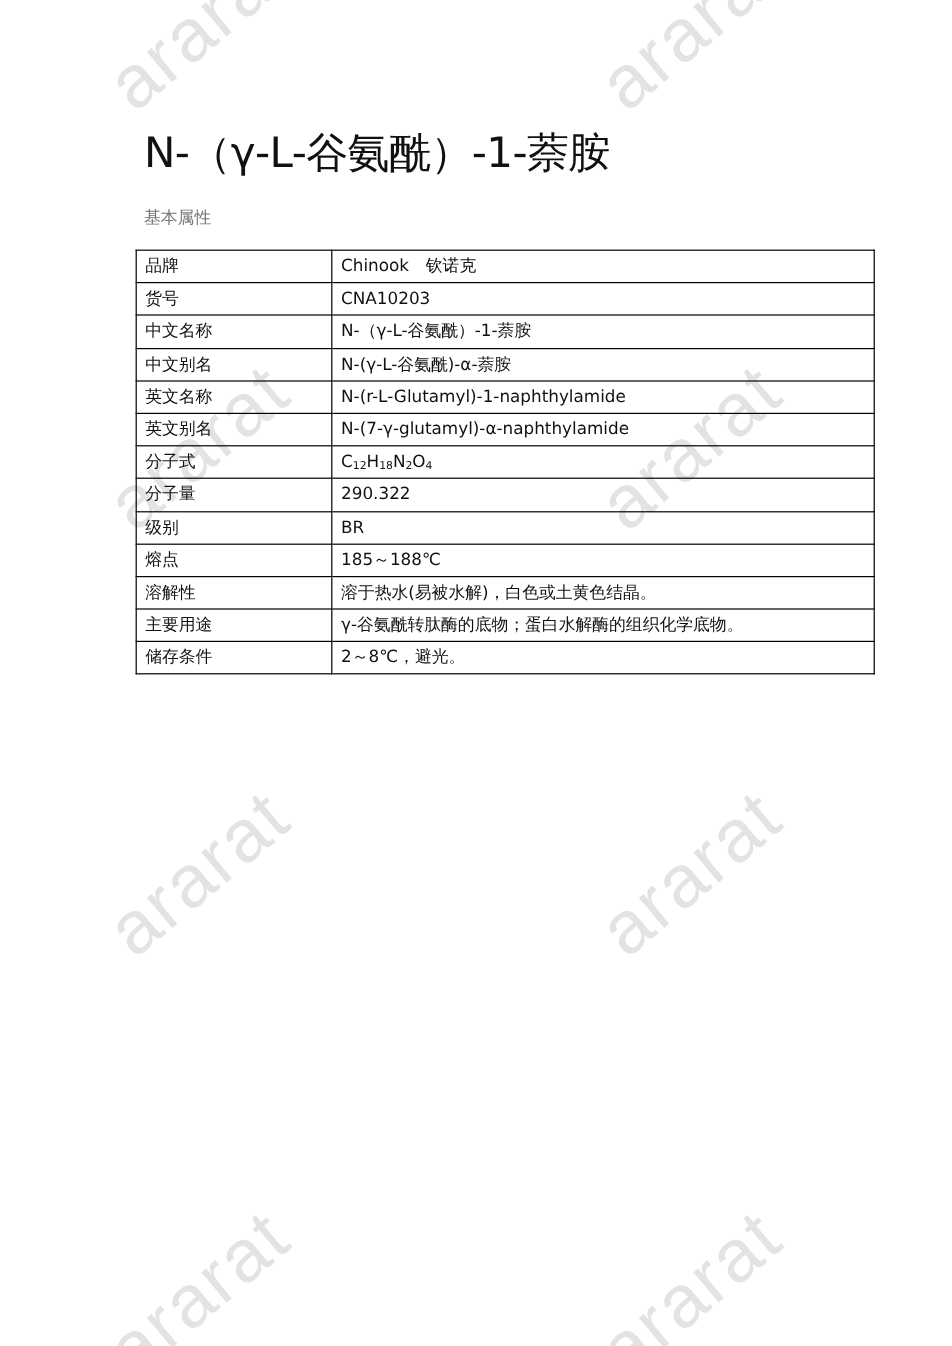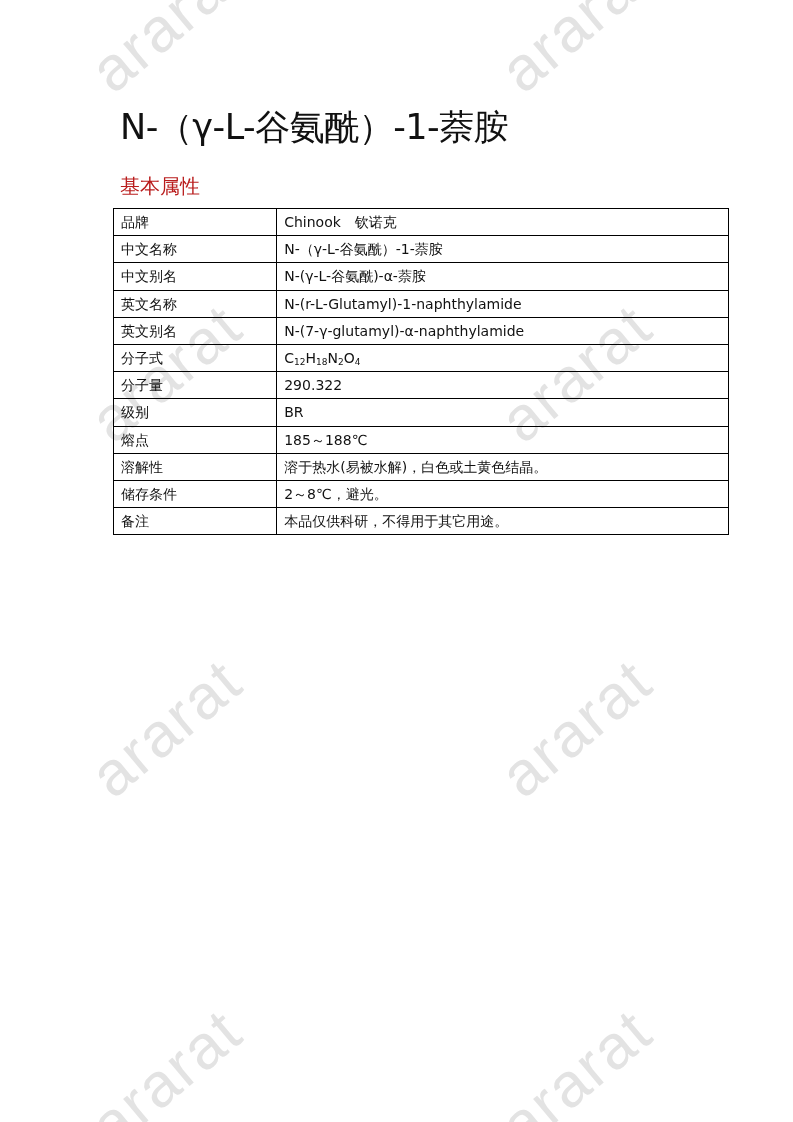--- a/index.html
+++ b/index.html
@@ -37,22 +37,22 @@
       font-weight: normal;
       color: #111;
       z-index: 2;
       white-space: nowrap;
       letter-spacing: -0.5px;
     }
     .section-label {
       position: absolute;
       left: 120px;
       top: 173px;
-      font-size: 20px;
-      color: #b91c1c;
+      font-size: 14px;
+      color: #737373;
       z-index: 2;
     }
     table.props {
       position: absolute;
       left: 113px;
       top: 208px;
       width: 616px;
       border-collapse: collapse;
       z-index: 2;
       background: transparent;
@@ -95,20 +95,24 @@
 
 <div class="section-label">基本属性</div>
 
 <table class="props">
   <tbody>
     <tr>
       <td class="key">品牌</td>
       <td class="val">Chinook　钦诺克</td>
     </tr>
     <tr>
+      <td class="key">货号</td>
+      <td class="val">CNA10203</td>
+    </tr>
+    <tr>
       <td class="key">中文名称</td>
       <td class="val">N-（γ-L-谷氨酰）-1-萘胺</td>
     </tr>
     <tr>
       <td class="key">中文别名</td>
       <td class="val">N-(γ-L-谷氨酰)-α-萘胺</td>
     </tr>
     <tr>
       <td class="key">英文名称</td>
       <td class="val">N-(r-L-Glutamyl)-1-naphthylamide</td>
@@ -131,21 +135,21 @@
     </tr>
     <tr>
       <td class="key">熔点</td>
       <td class="val">185～188℃</td>
     </tr>
     <tr>
       <td class="key">溶解性</td>
       <td class="val">溶于热水(易被水解)，白色或土黄色结晶。</td>
     </tr>
     <tr>
+      <td class="key">主要用途</td>
+      <td class="val">γ-谷氨酰转肽酶的底物；蛋白水解酶的组织化学底物。</td>
+    </tr>
+    <tr>
       <td class="key">储存条件</td>
       <td class="val">2～8℃，避光。</td>
-    </tr>
-    <tr>
-      <td class="key">备注</td>
-      <td class="val">本品仅供科研，不得用于其它用途。</td>
     </tr>
   </tbody>
 </table>
 
 </body></html>

